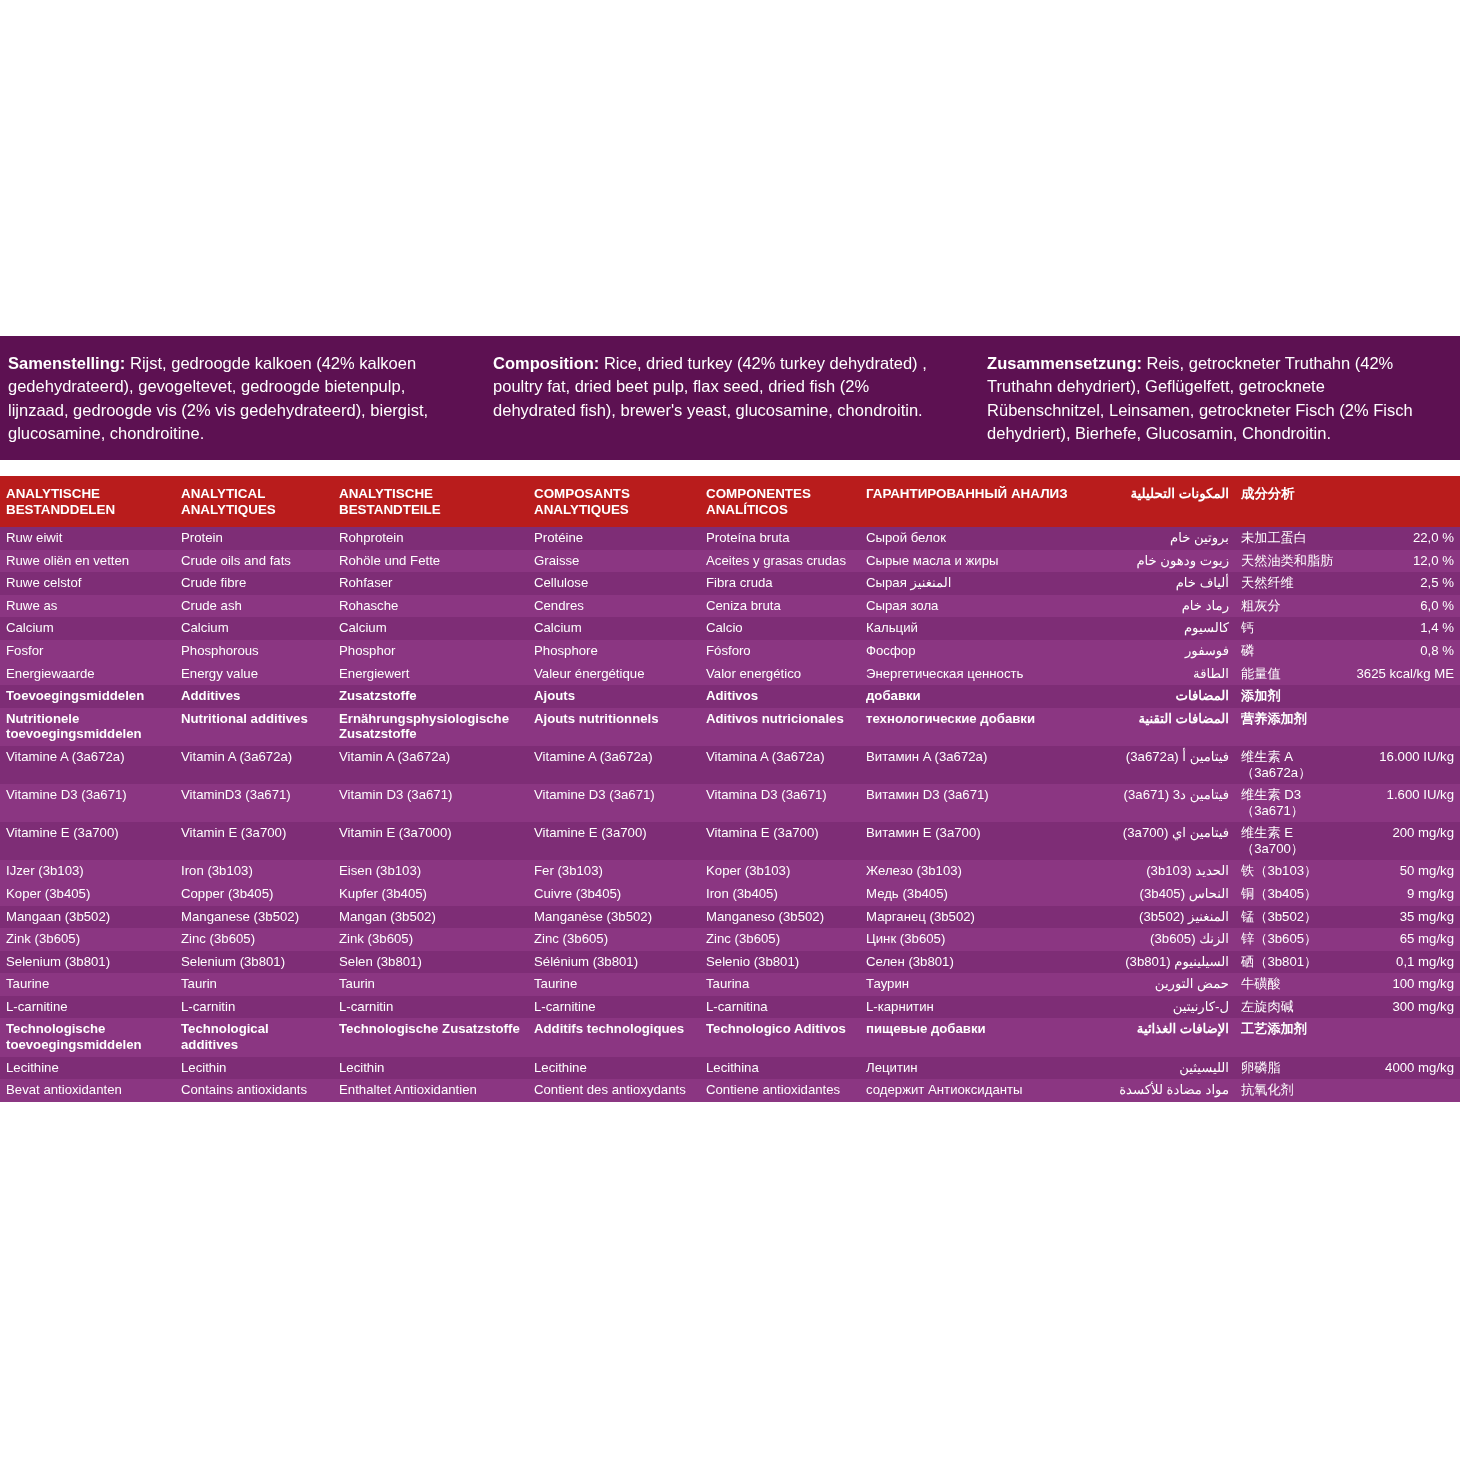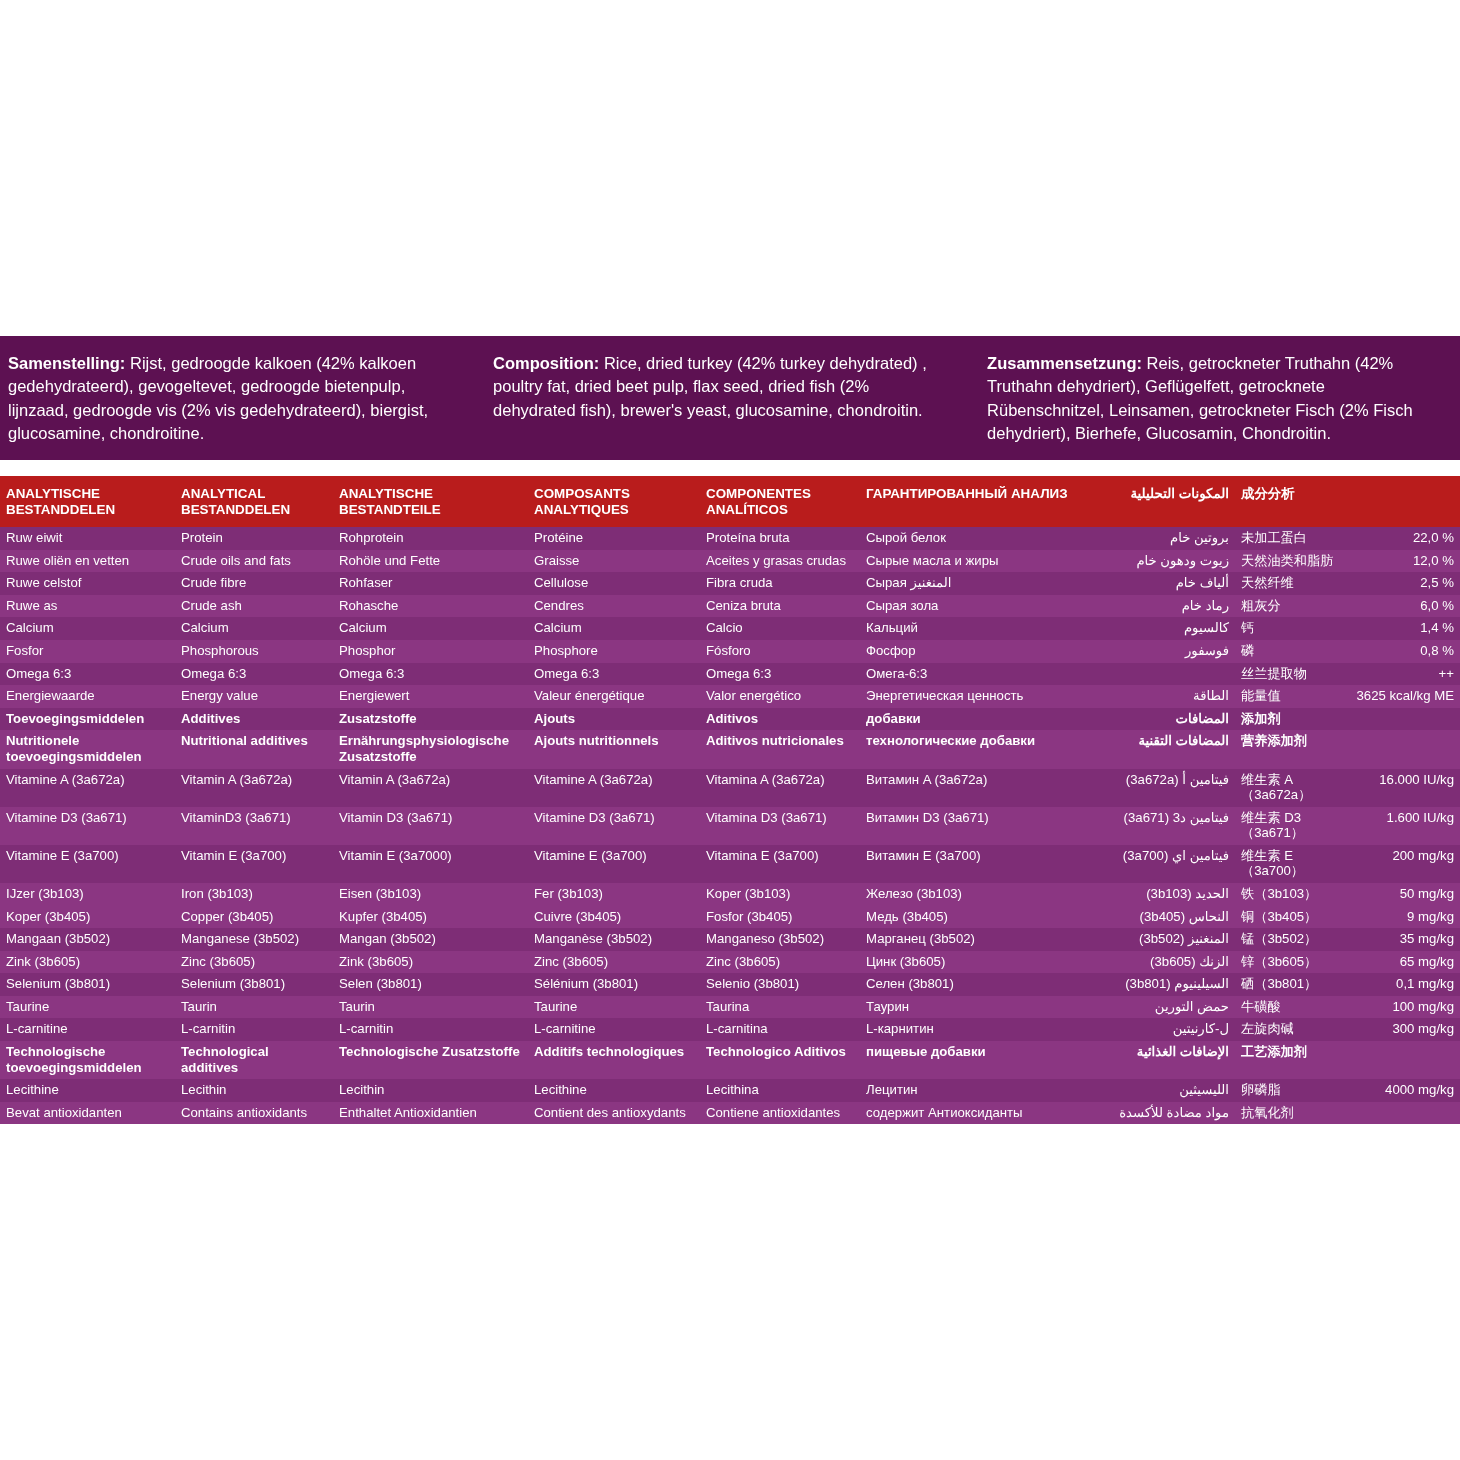--- a/index.html
+++ b/index.html
@@ -98,21 +98,21 @@
     <div class="comp-col c3">
       <b>Zusammensetzung:</b><span> Reis, getrockneter Truthahn (42% Truthahn dehydriert), Geflügelfett, getrocknete Rübenschnitzel, Leinsamen, getrockneter Fisch (2% Fisch dehydriert), Bierhefe, Glucosamin, Chondroitin.</span>
     </div>
   </div>
 
   <div class="table-wrap">
     <table class="nutri">
       <tbody id="table-body">
         <tr class="hdr">
           <td class="c-nl">ANALYTISCHE BESTANDDELEN</td>
-          <td class="c-en">ANALYTICAL BESTANDDELEN</td>
+          <td class="c-en">ANALYTICAL ANALYTIQUES</td>
           <td class="c-de">ANALYTISCHE BESTANDTEILE</td>
           <td class="c-fr">COMPOSANTS ANALYTIQUES</td>
           <td class="c-es">COMPONENTES ANALÍTICOS</td>
           <td class="c-ru">ГАРАНТИРОВАННЫЙ АНАЛИЗ</td>
           <td class="c-ar">المكونات التحليلية</td>
           <td class="c-zh">成分分析</td>
           <td class="c-val"></td>
         </tr>
       <tr class="row-a">
             <td class="c-nl">Ruw eiwit</td>
@@ -173,31 +173,20 @@
             <td class="c-nl">Fosfor</td>
             <td class="c-en">Phosphorous</td>
             <td class="c-de">Phosphor</td>
             <td class="c-fr">Phosphore</td>
             <td class="c-es">Fósforo</td>
             <td class="c-ru">Фосфор</td>
             <td class="c-ar">فوسفور</td>
             <td class="c-zh">磷</td>
             <td class="c-val">0,8 %</td>
           </tr>
-          <tr class="row-a">
-            <td class="c-nl">Omega 6:3</td>
-            <td class="c-en">Omega 6:3</td>
-            <td class="c-de">Omega 6:3</td>
-            <td class="c-fr">Omega 6:3</td>
-            <td class="c-es">Omega 6:3</td>
-            <td class="c-ru">Омега-6:3</td>
-            <td class="c-ar"></td>
-            <td class="c-zh">丝兰提取物</td>
-            <td class="c-val">++</td>
-          </tr>
           <tr class="row-b">
             <td class="c-nl">Energiewaarde</td>
             <td class="c-en">Energy value</td>
             <td class="c-de">Energiewert</td>
             <td class="c-fr">Valeur énergétique</td>
             <td class="c-es">Valor energético</td>
             <td class="c-ru">Энергетическая ценность</td>
             <td class="c-ar">الطاقة</td>
             <td class="c-zh">能量值</td>
             <td class="c-val">3625 kcal/kg ME</td>
@@ -266,21 +255,21 @@
             <td class="c-ru">Железо (3b103)</td>
             <td class="c-ar">الحديد (3b103)</td>
             <td class="c-zh">铁（3b103）</td>
             <td class="c-val">50 mg/kg</td>
           </tr>
           <tr class="row-b">
             <td class="c-nl">Koper (3b405)</td>
             <td class="c-en">Copper (3b405)</td>
             <td class="c-de">Kupfer (3b405)</td>
             <td class="c-fr">Cuivre (3b405)</td>
-            <td class="c-es">Fosfor (3b405)</td>
+            <td class="c-es">Iron (3b405)</td>
             <td class="c-ru">Медь (3b405)</td>
             <td class="c-ar">النحاس (3b405)</td>
             <td class="c-zh">铜（3b405）</td>
             <td class="c-val">9 mg/kg</td>
           </tr>
           <tr class="row-a">
             <td class="c-nl">Mangaan (3b502)</td>
             <td class="c-en">Manganese (3b502)</td>
             <td class="c-de">Mangan (3b502)</td>
             <td class="c-fr">Manganèse (3b502)</td>

